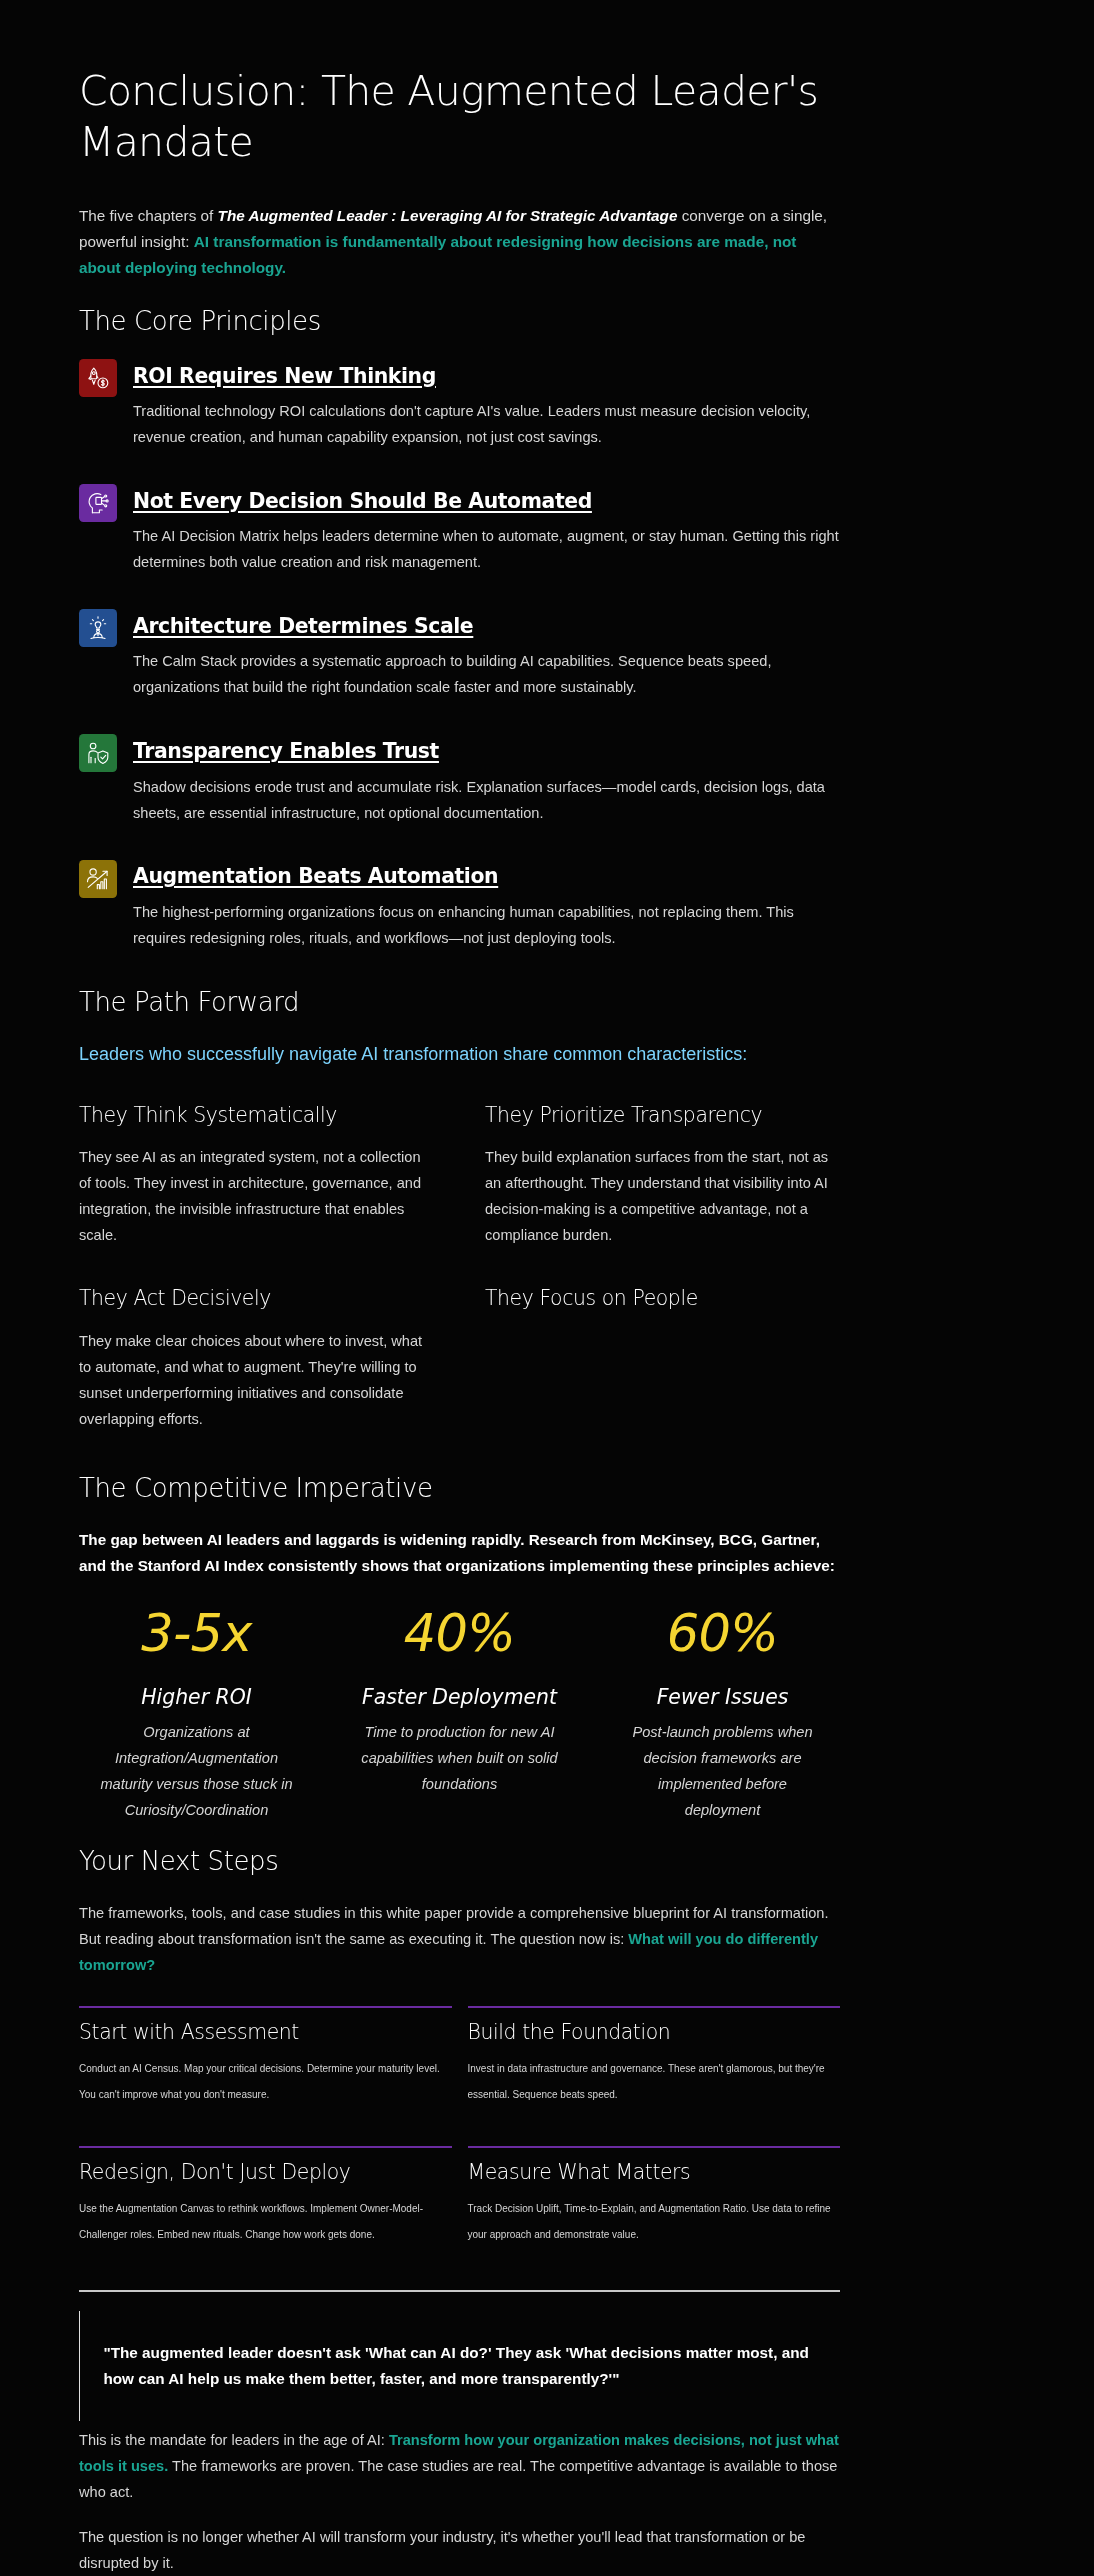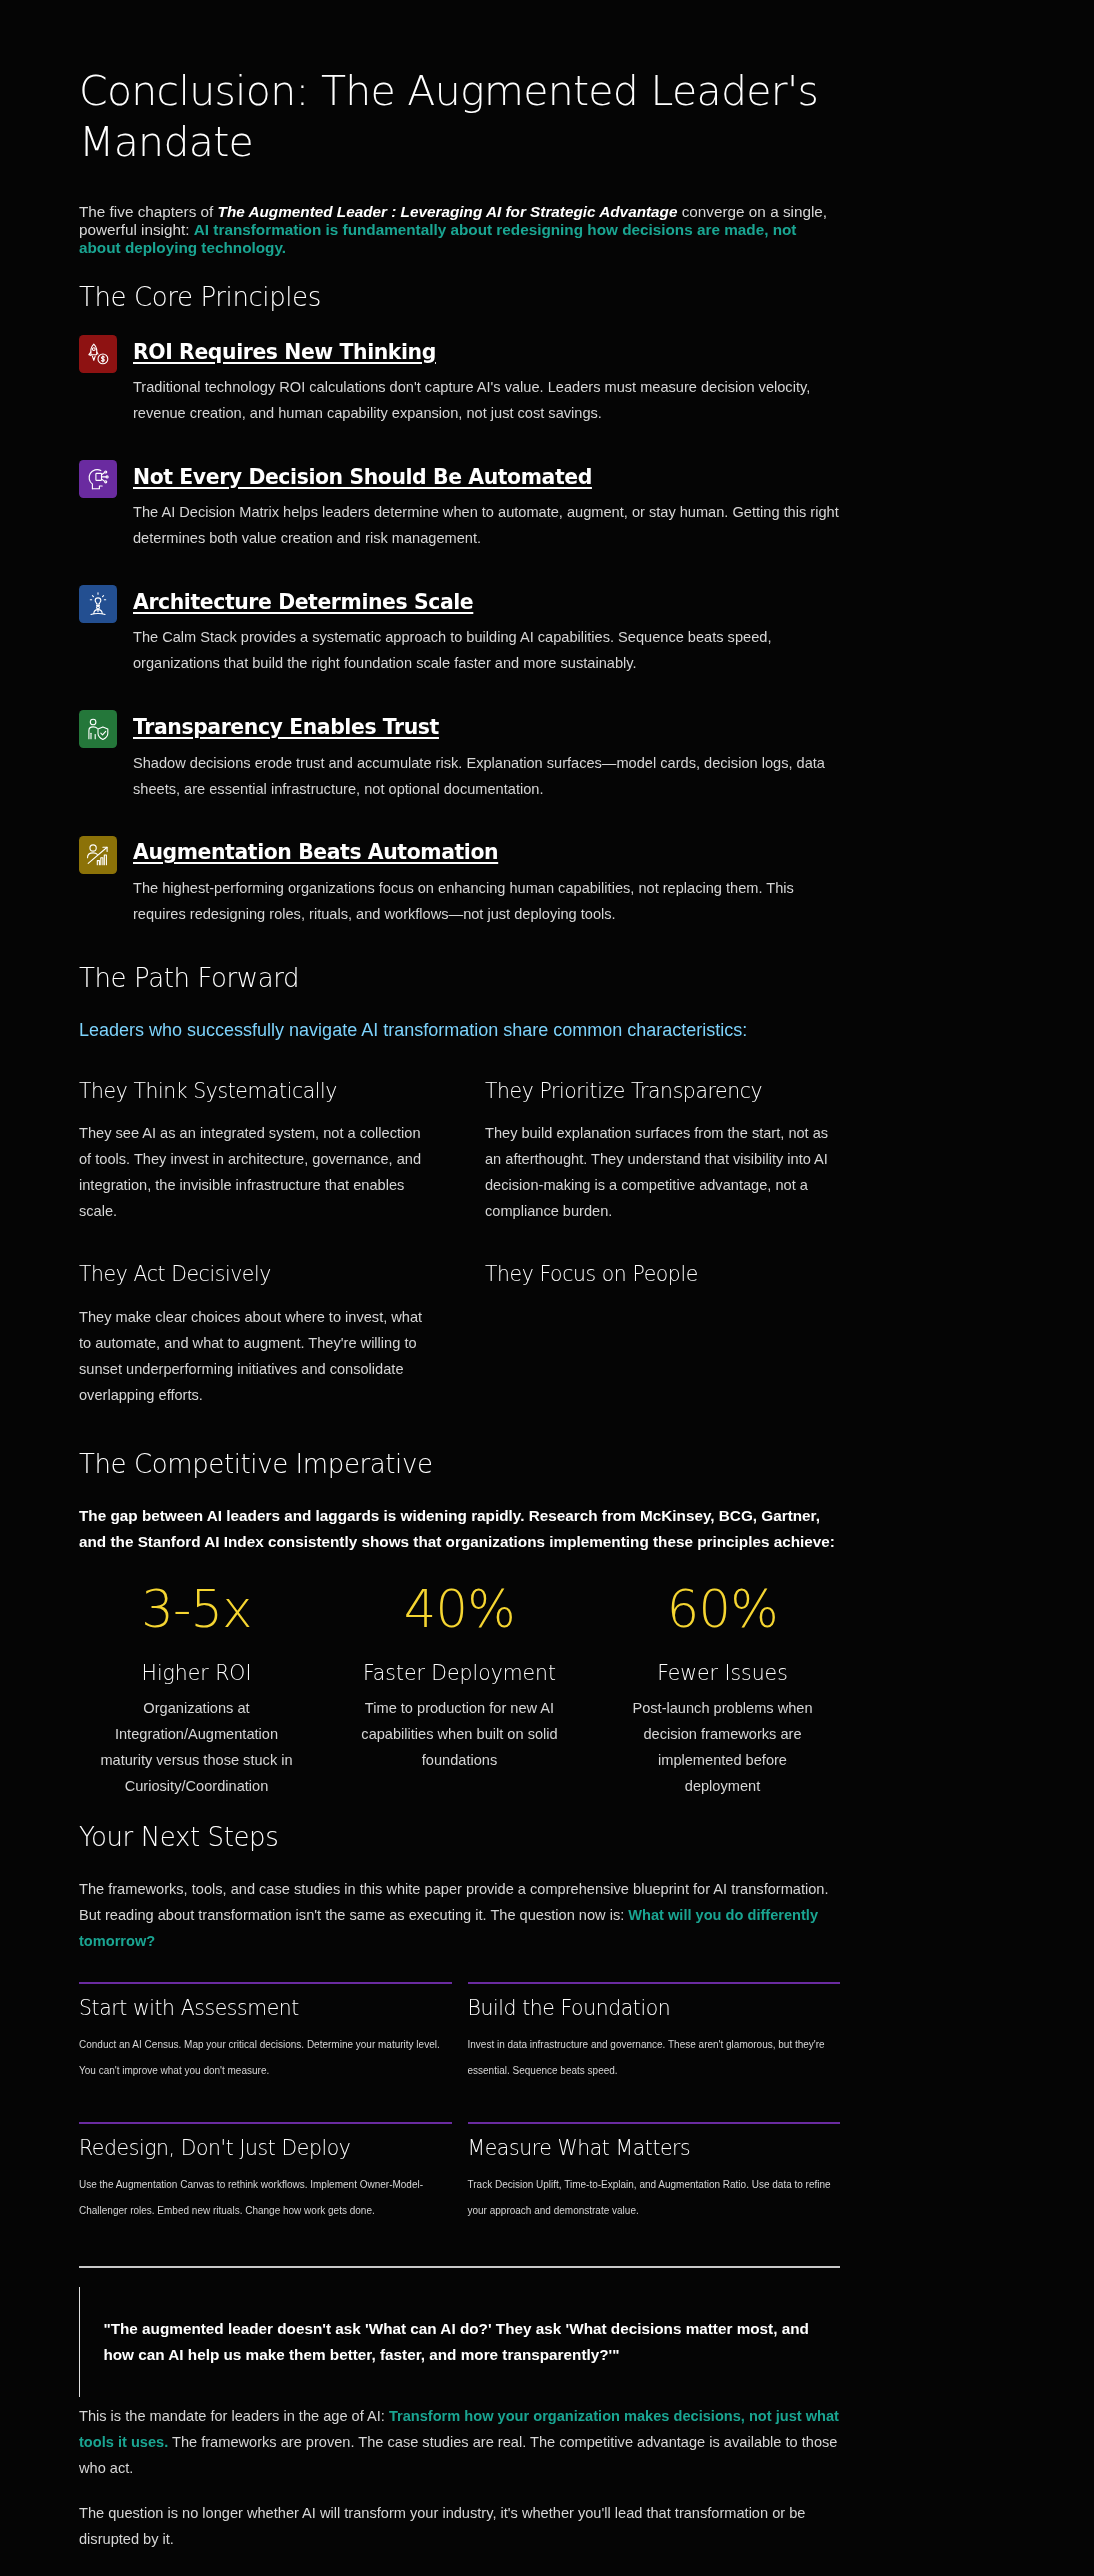--- a/index.html
+++ b/index.html
@@ -19,21 +19,21 @@
     font-weight: 200;
     font-size: 41px;
     line-height: 51px;
     color: #ffffff;
     letter-spacing: -0.7px;
     max-width: 803px;
   }
   .intro {
     margin-top: 35px;
     font-size: 15.3px;
-    line-height: 18px;
+    line-height: 26px;
     color: #d8d8d8;
     font-weight: 300;
   }
   .intro .book { font-weight: 700; font-style: italic; color: #ffffff; }
   .accent { color: #1aa592; font-weight: 700; }
   h2.section {
     font-family: "DejaVu Sans", sans-serif;
     font-weight: 200;
     font-size: 26px;
     line-height: 34px;
@@ -109,20 +109,21 @@
     line-height: 26px;
     color: #ffffff;
     font-weight: 700;
   }
   .stats {
     margin-top: 22px;
     display: grid;
     grid-template-columns: repeat(3, 1fr);
     column-gap: 28px;
     text-align: center;
+    font-style: italic;
   }
   .stat .num {
     font-family: "DejaVu Sans", sans-serif;
     font-weight: 200;
     font-size: 51px;
     line-height: 66px;
     color: #f5d531;
     letter-spacing: -0.7px;
   }
   .stat .label {

